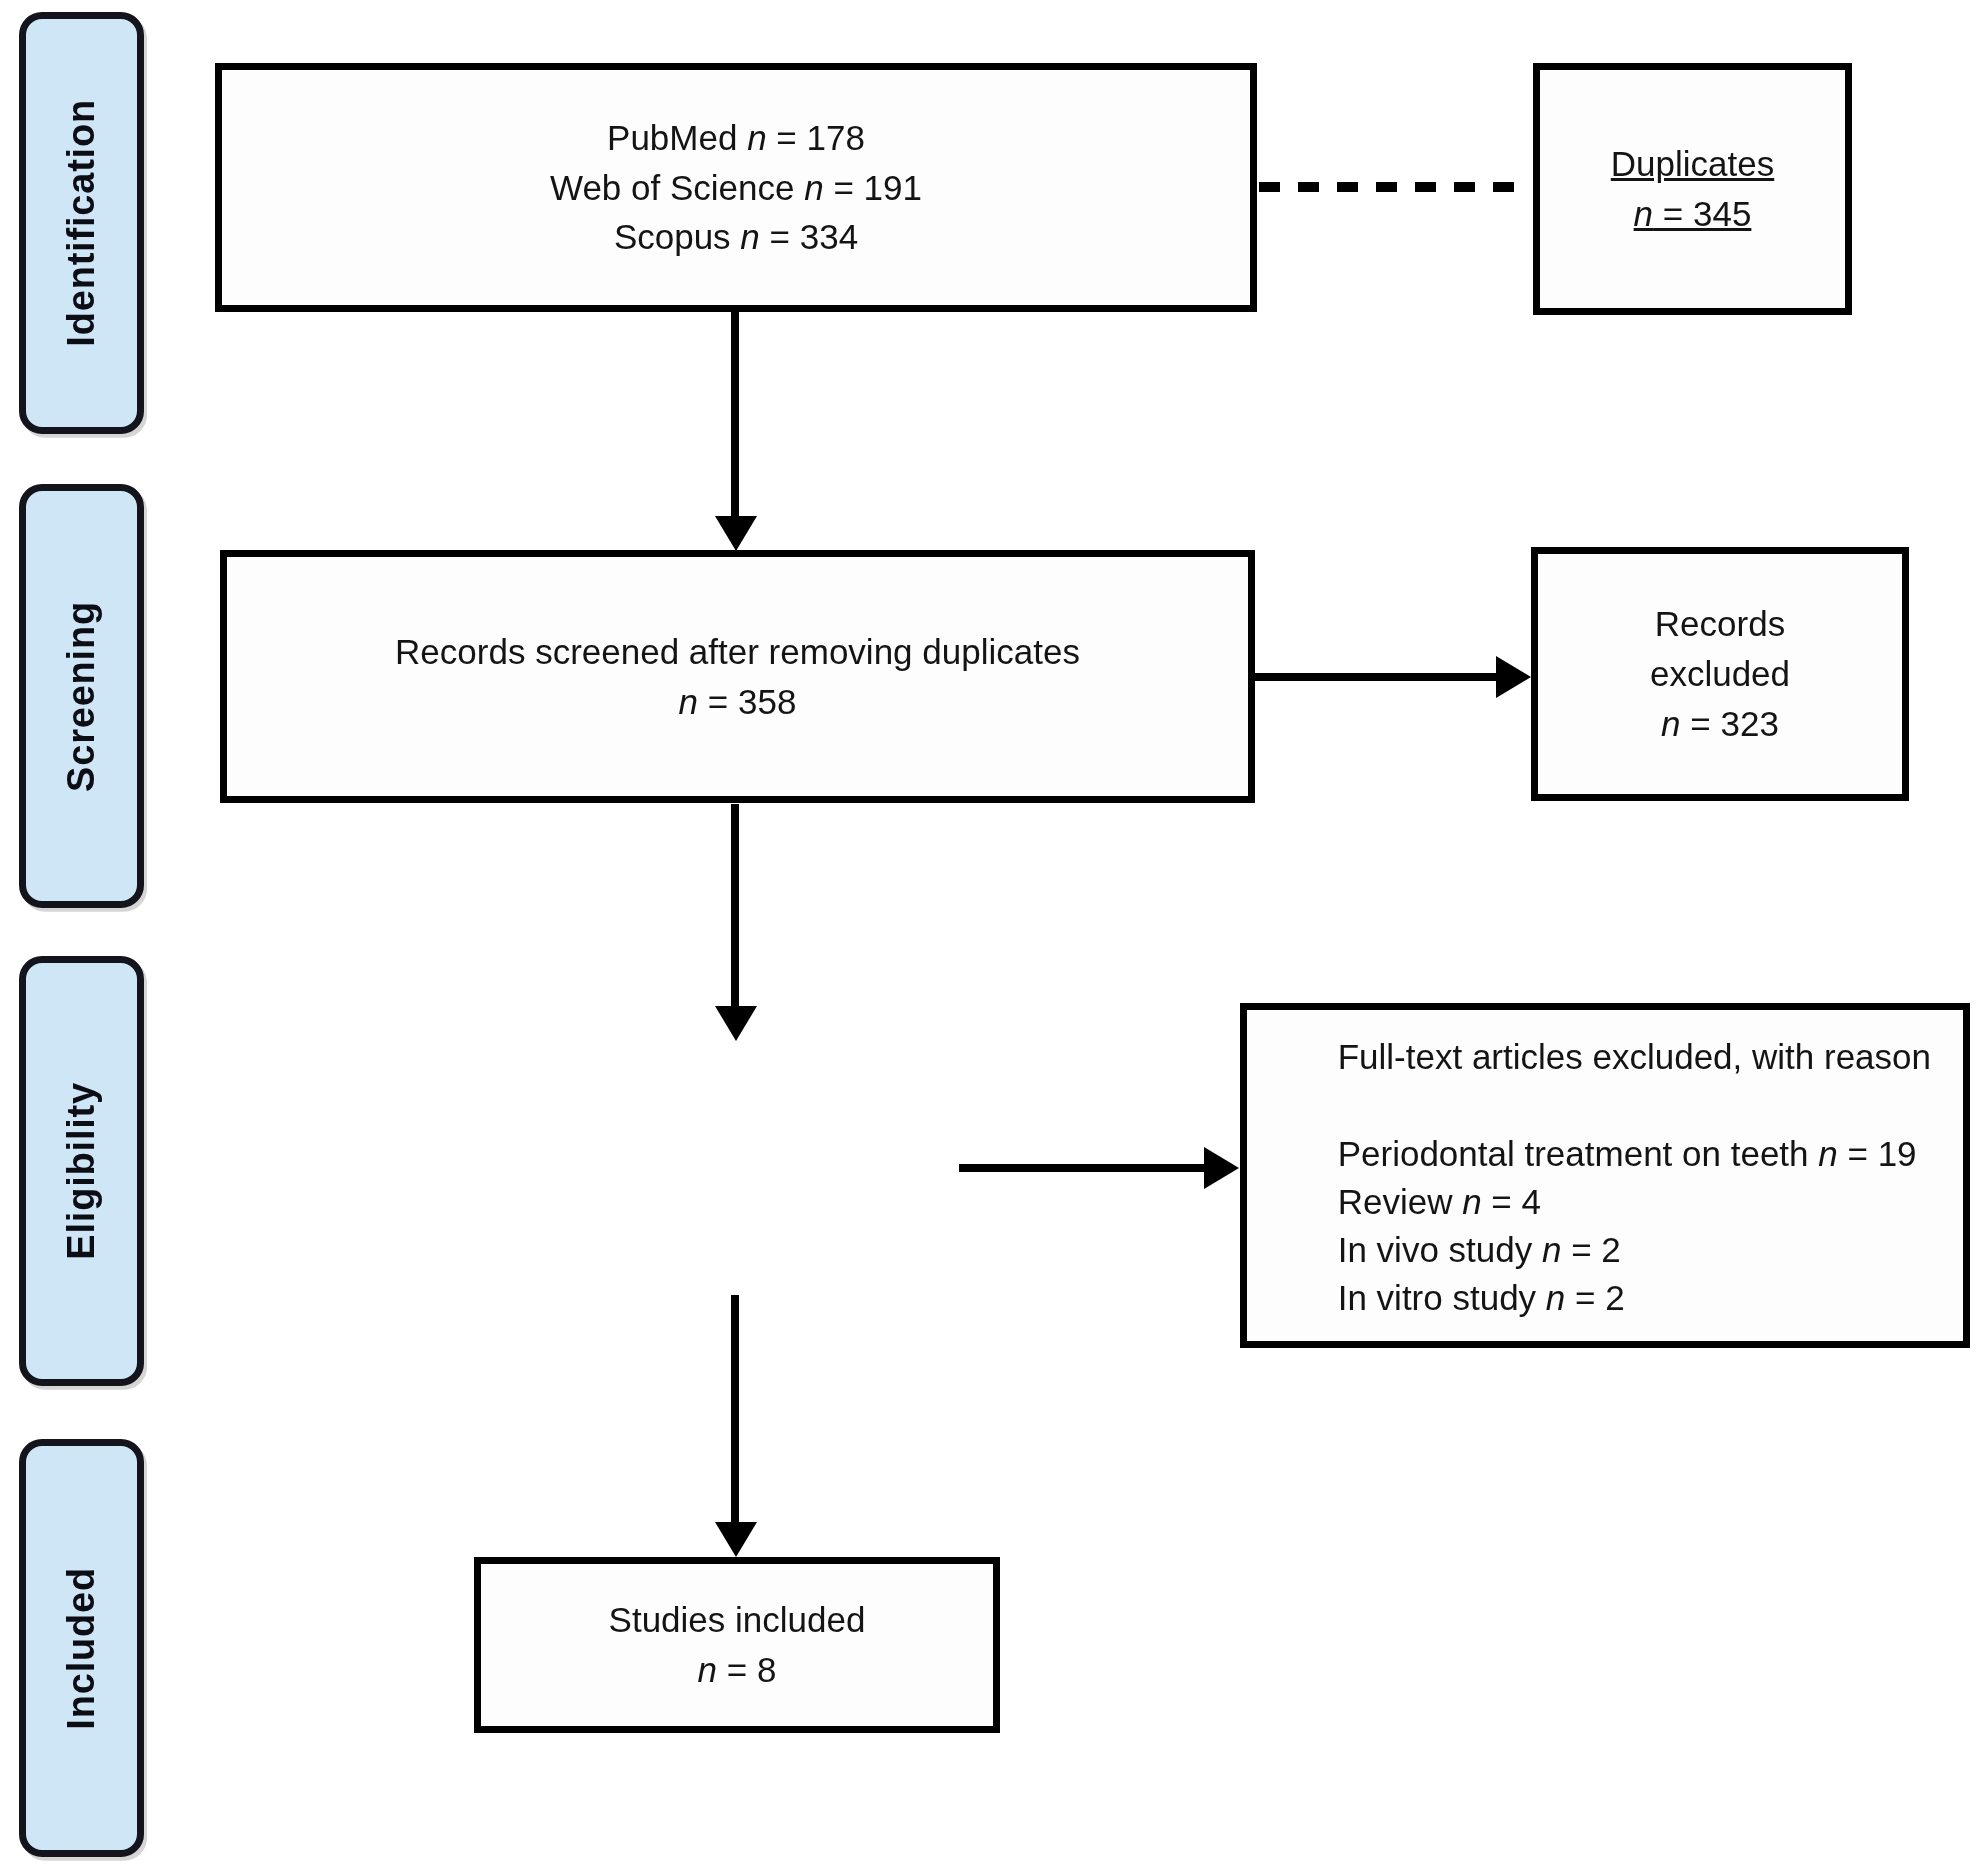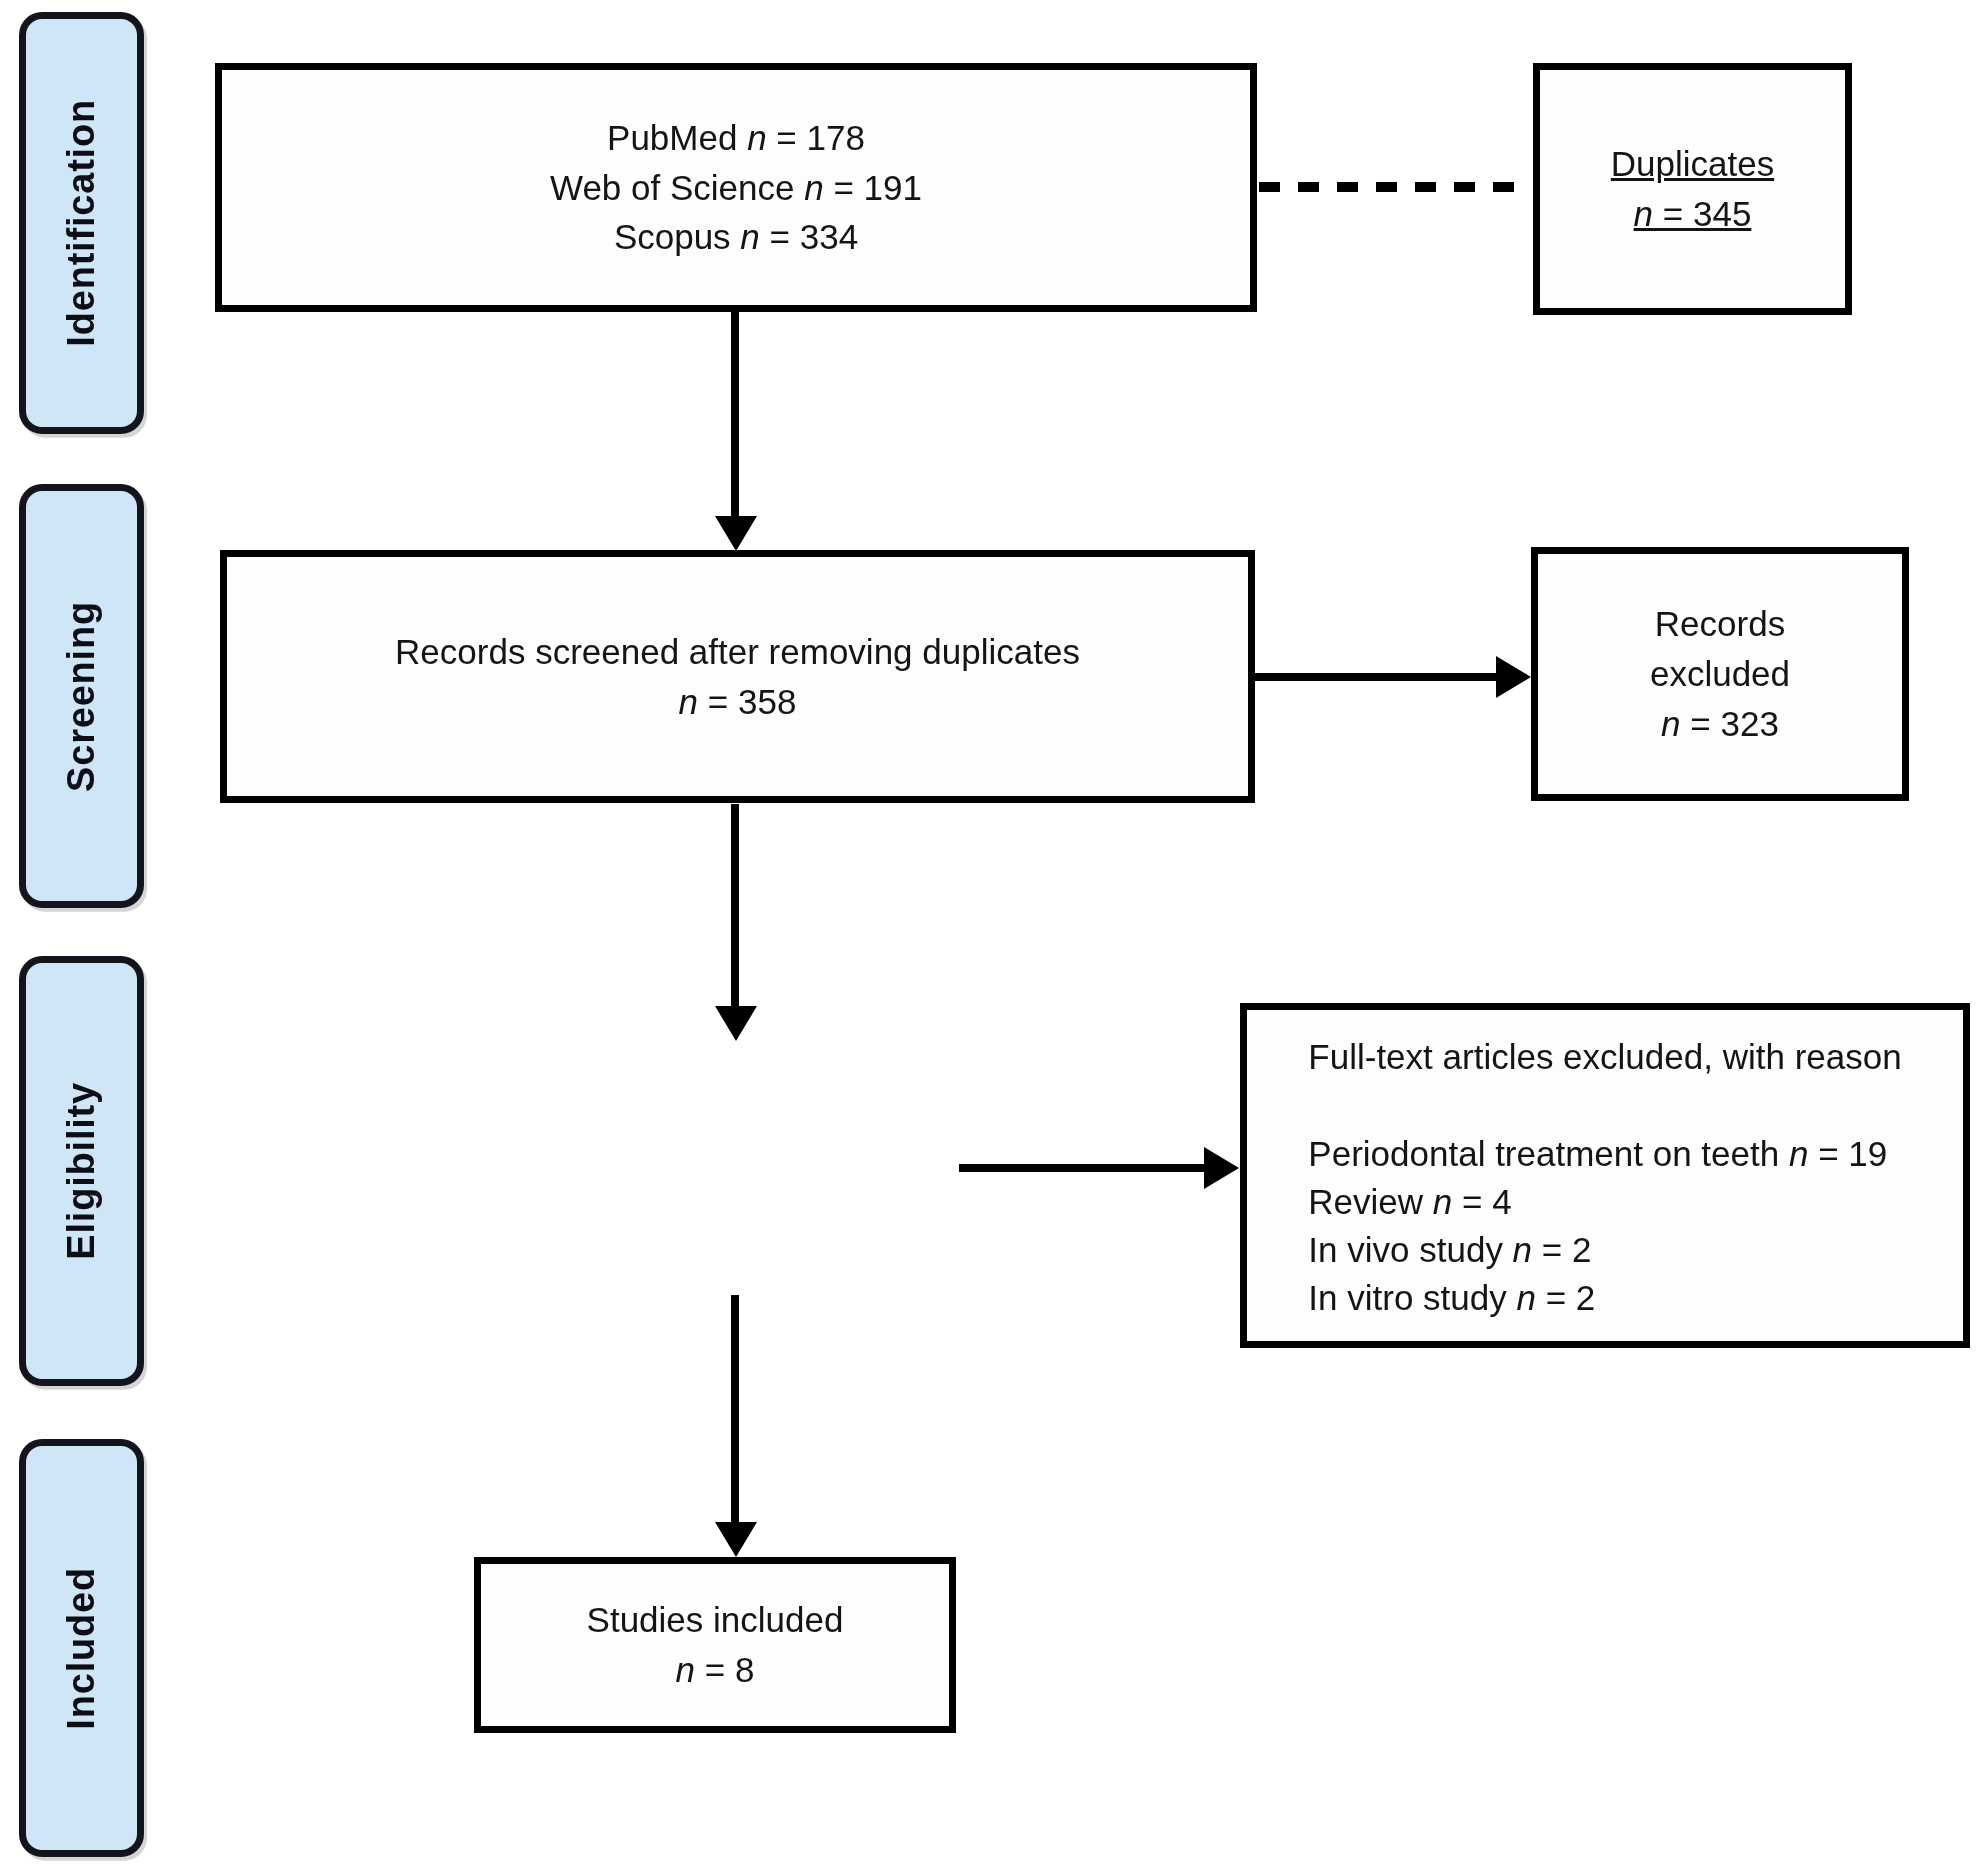--- a/index.html
+++ b/index.html
@@ -45,21 +45,21 @@
     background:var(--box-fill);
     border:7.7px solid var(--box-border);
     display:flex;flex-direction:column;
     align-items:center;justify-content:center;
     text-align:center;
     font-size:35px;
     line-height:1.42;
     color:var(--text);
   }
   .fbox.left{
-    align-items:center;justify-content:flex-start;
+    align-items:flex-end;justify-content:flex-start;
     text-align:left;
     padding:23px 32px;
     line-height:1.38;
   }
   
   .stem-v{position:absolute;width:7.7px;background:var(--line);}
   .stem-h{position:absolute;height:7.7px;background:var(--line);}
   .head-down{
     position:absolute;width:0;height:0;
     border-left:21px solid transparent;
@@ -110,21 +110,21 @@
 
   <div class="fbox" style="left:1531px;top:547px;width:378px;height:254px;">
     <div>Records<br>excluded<br><i>n</i> = 323</div>
   </div>
 
 
   <div class="fbox left" style="left:1240px;top:1003px;width:730px;height:345px;">
     <div>Full-text articles excluded, with reason<br><br>Periodontal treatment on teeth <i>n</i> = 19<br>Review <i>n</i> = 4<br>In vivo study <i>n</i> = 2<br>In vitro study <i>n</i> = 2</div>
   </div>
 
-  <div class="fbox" style="left:474px;top:1557px;width:482px;height:176px;">
+  <div class="fbox" style="left:474px;top:1557px;width:526px;height:176px;">
     <div>Studies included<br><i>n</i> = 8</div>
   </div>
 
   <div class="dash-h" style="left:1259px;top:182px;width:272px;"></div>
 
   <div>
     <div class="stem-v" style="left:731px;top:312px;height:206px;"></div>
     <div class="head-down" style="left:715px;top:516px;"></div>
   </div>
 

